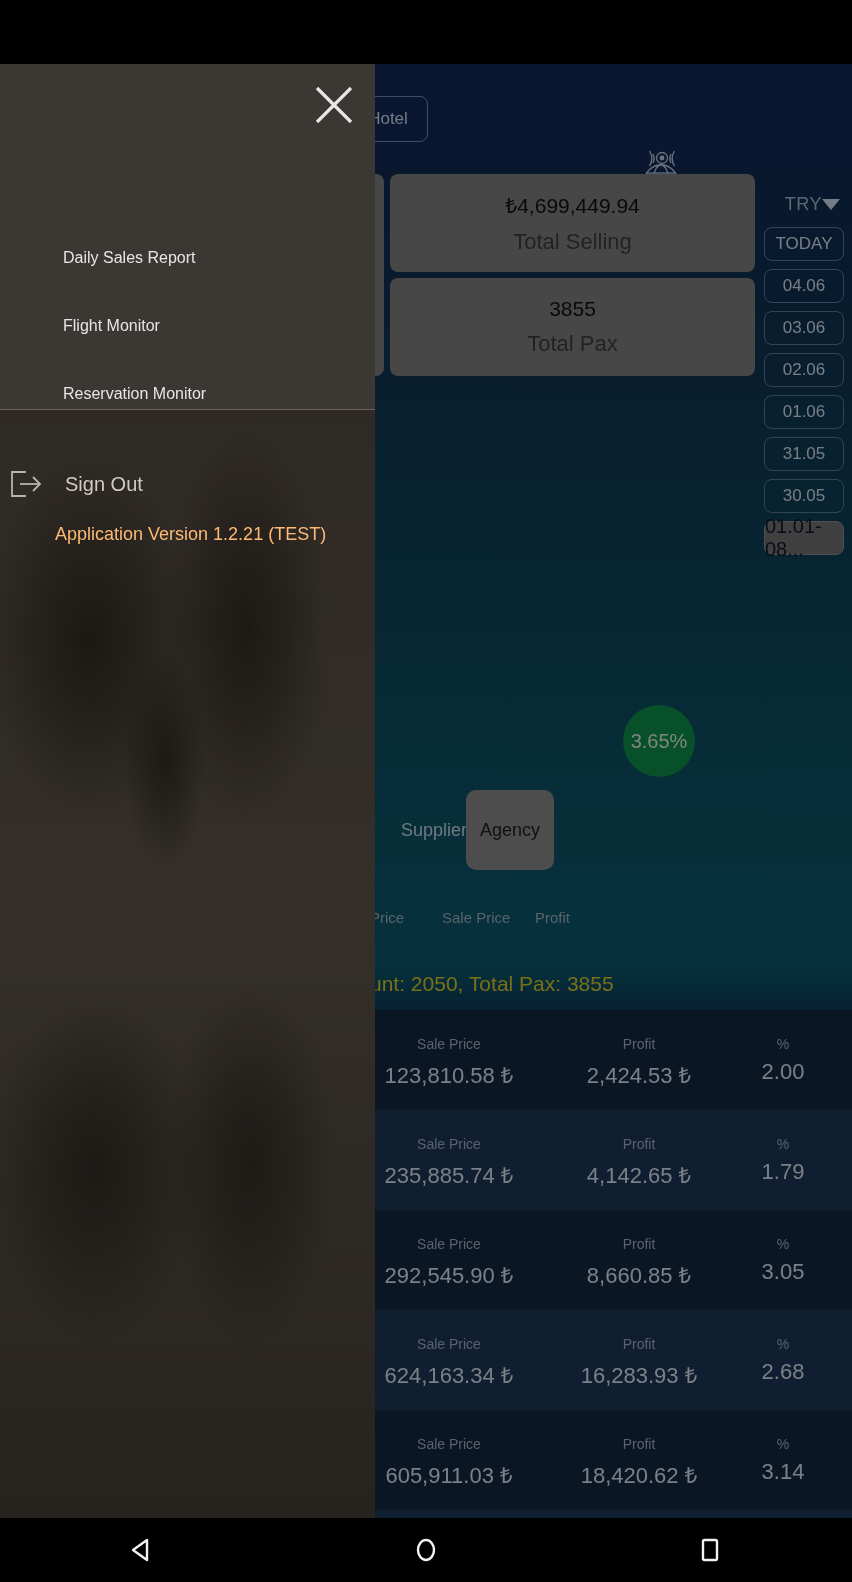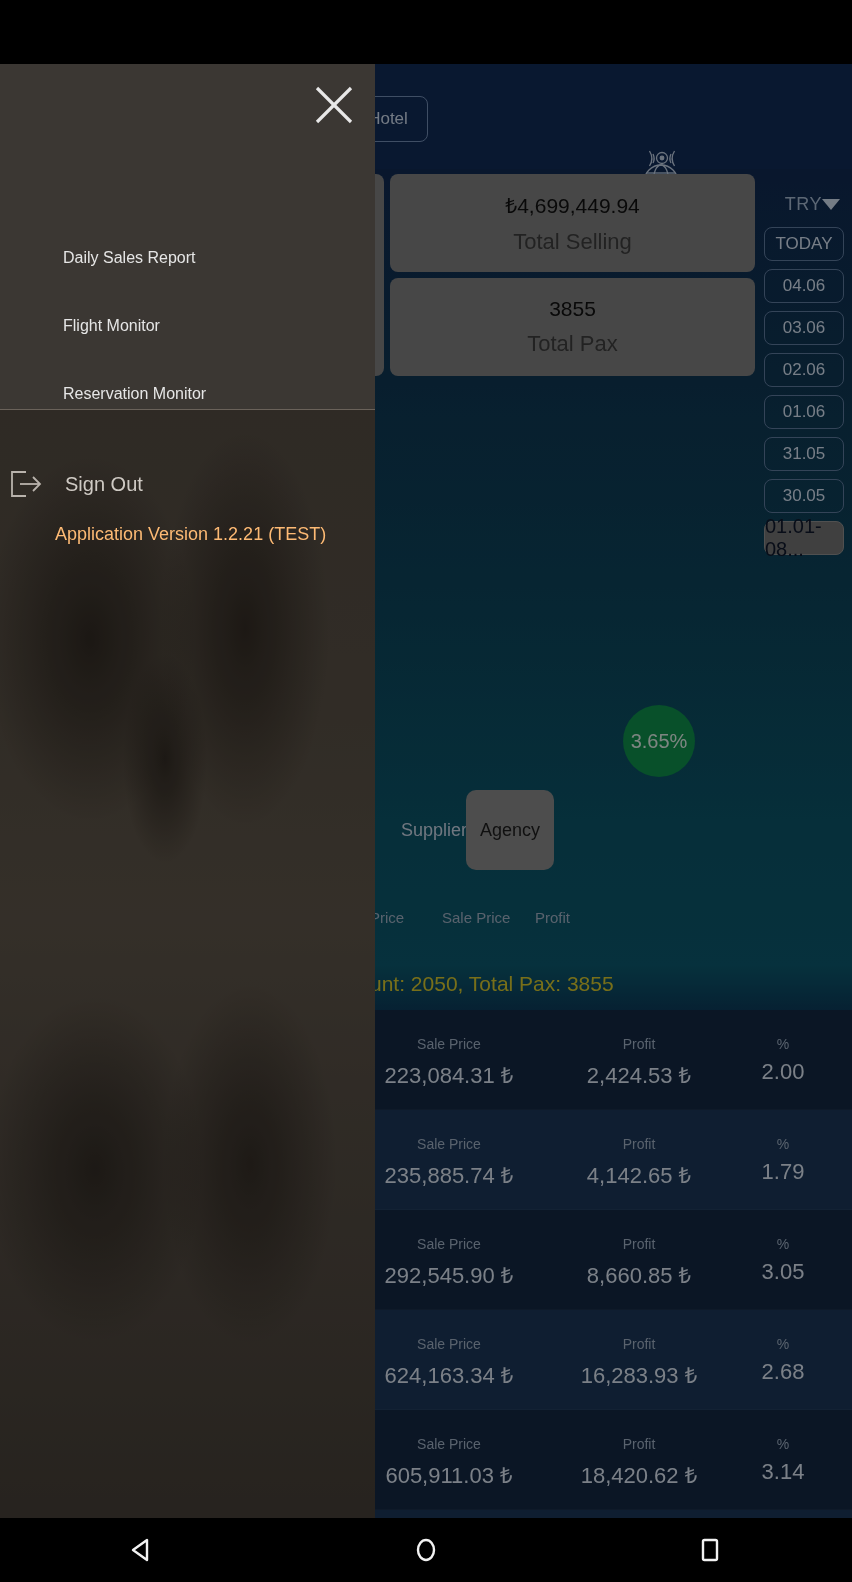--- a/index.html
+++ b/index.html
@@ -327,21 +327,21 @@
       <span class="ch-profit">Profit</span>
     </div>
 
     <div class="totals-line">unt: 2050, Total Pax: 3855</div>
 
     <div class="tbl">
 
       <div class="trow odd">
         <div class="cell c-sale">
           <span class="lab">Sale Price</span>
-          <span class="val">223,084.31 ₺</span>
+          <span class="val">123,810.58 ₺</span>
         </div>
         <div class="cell c-profit">
           <span class="lab">Profit</span>
           <span class="val">2,424.53 ₺</span>
         </div>
         <div class="cell c-pct">
           <span class="lab">%</span>
           <span class="val">2.00</span>
         </div>
       </div>

